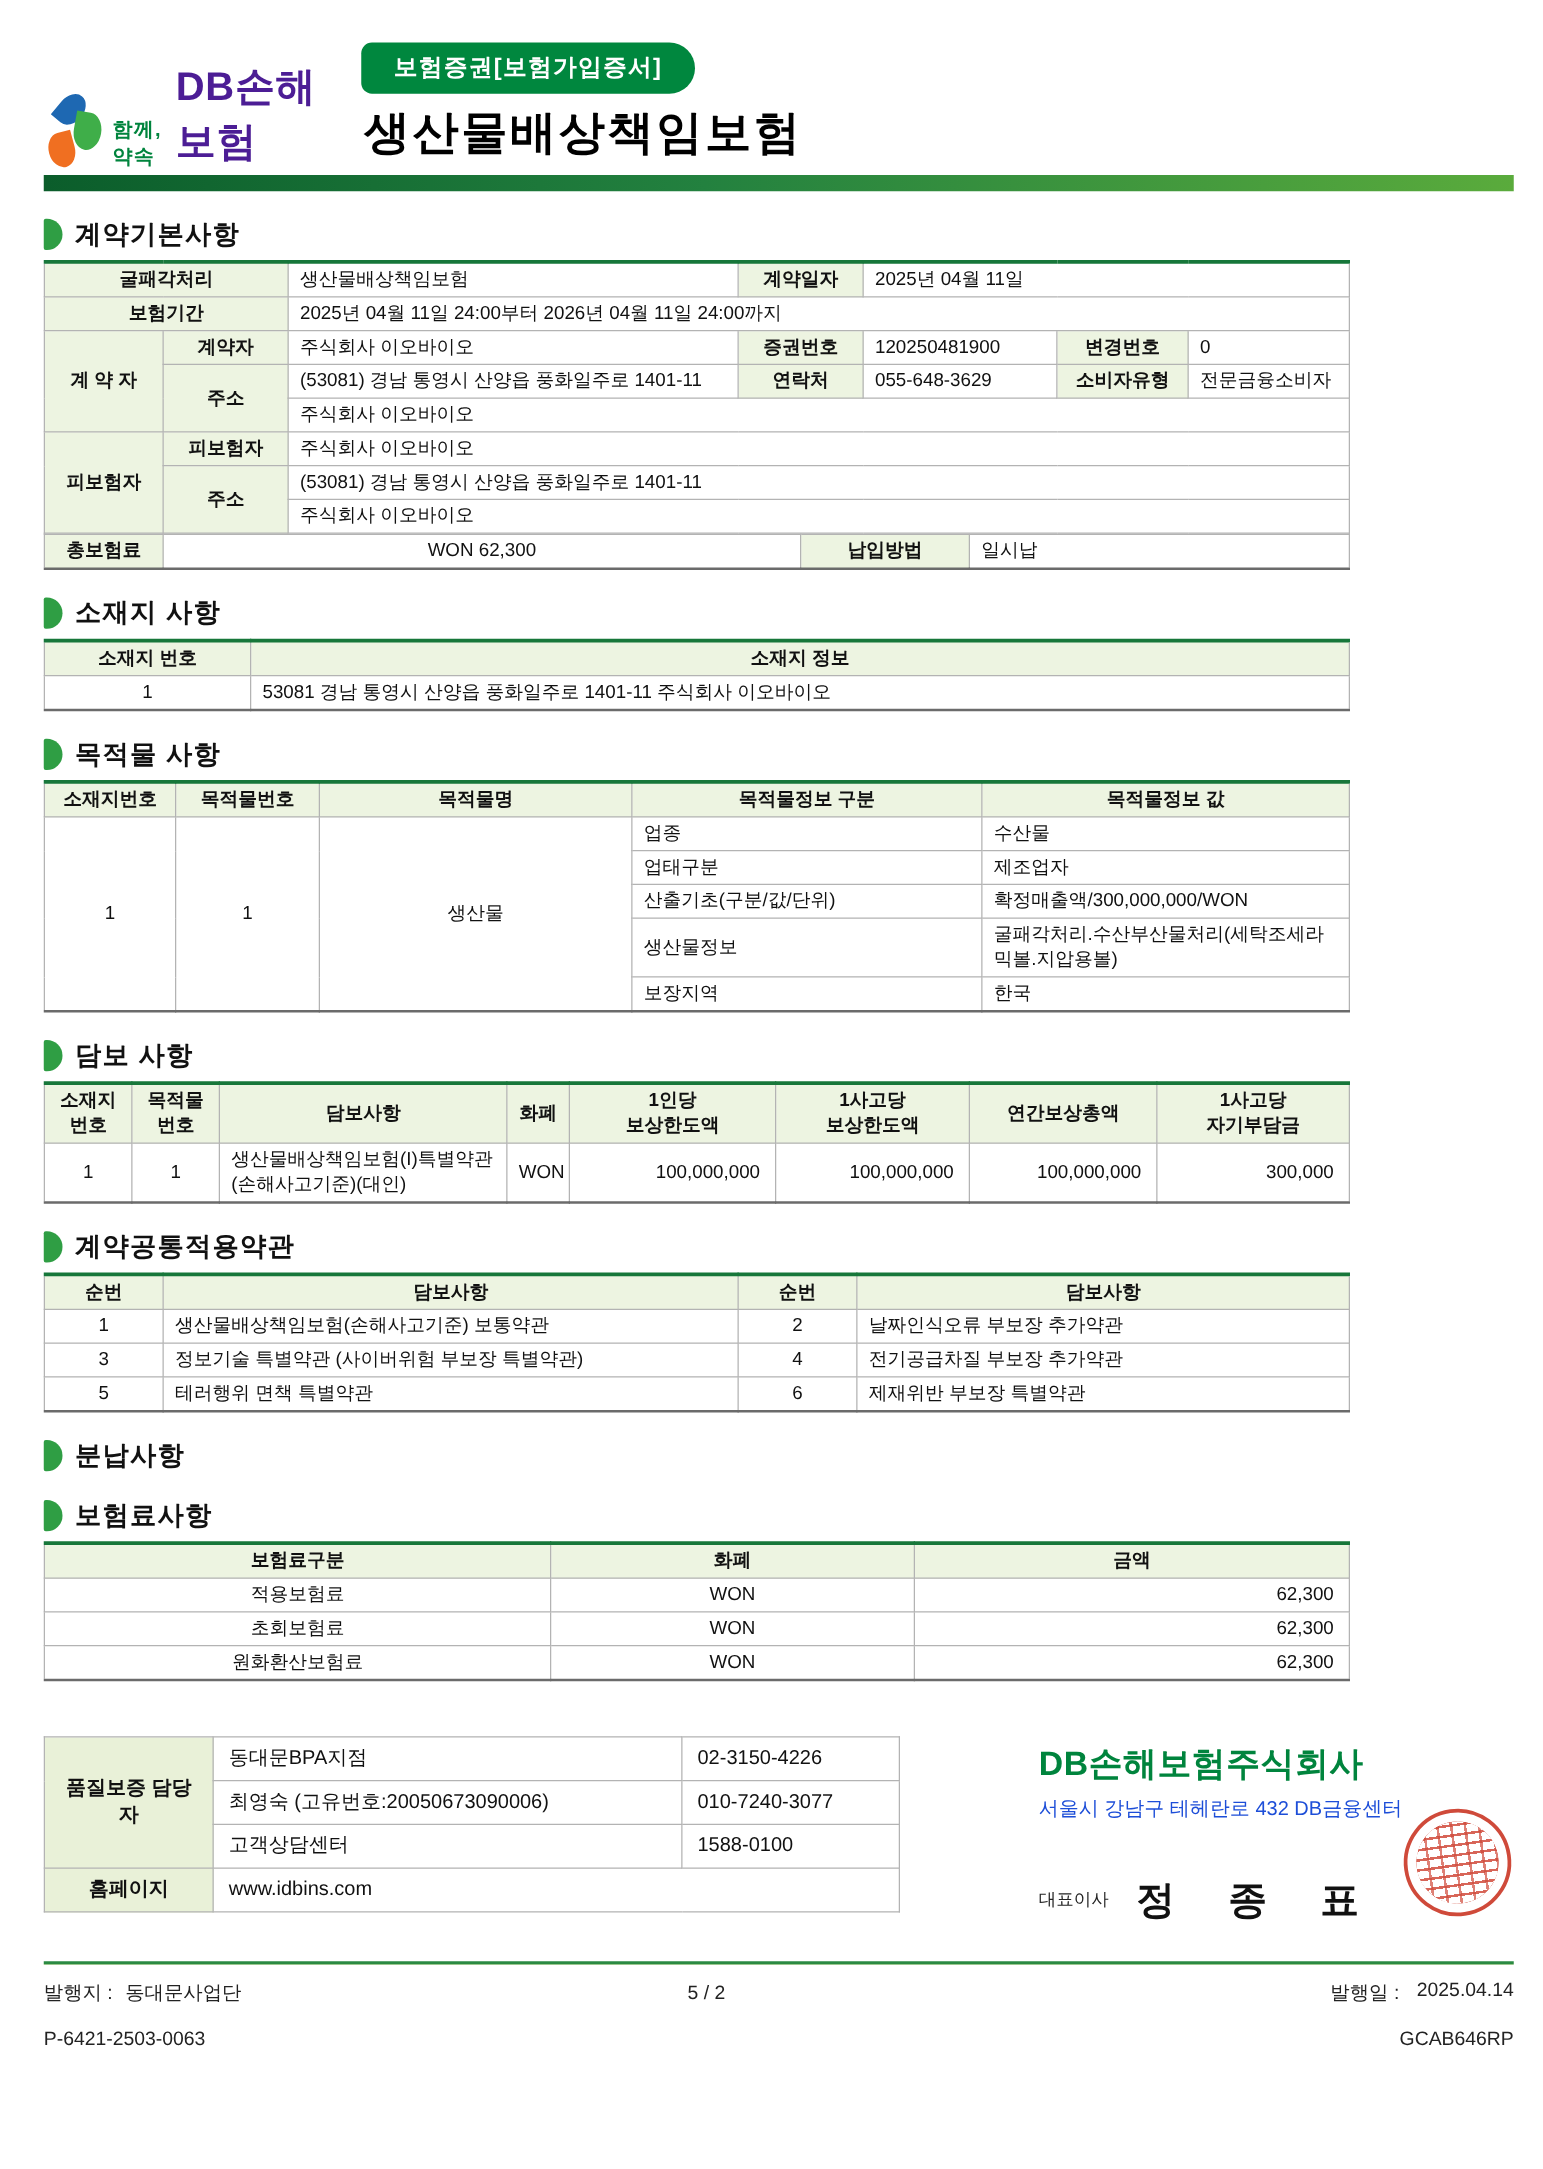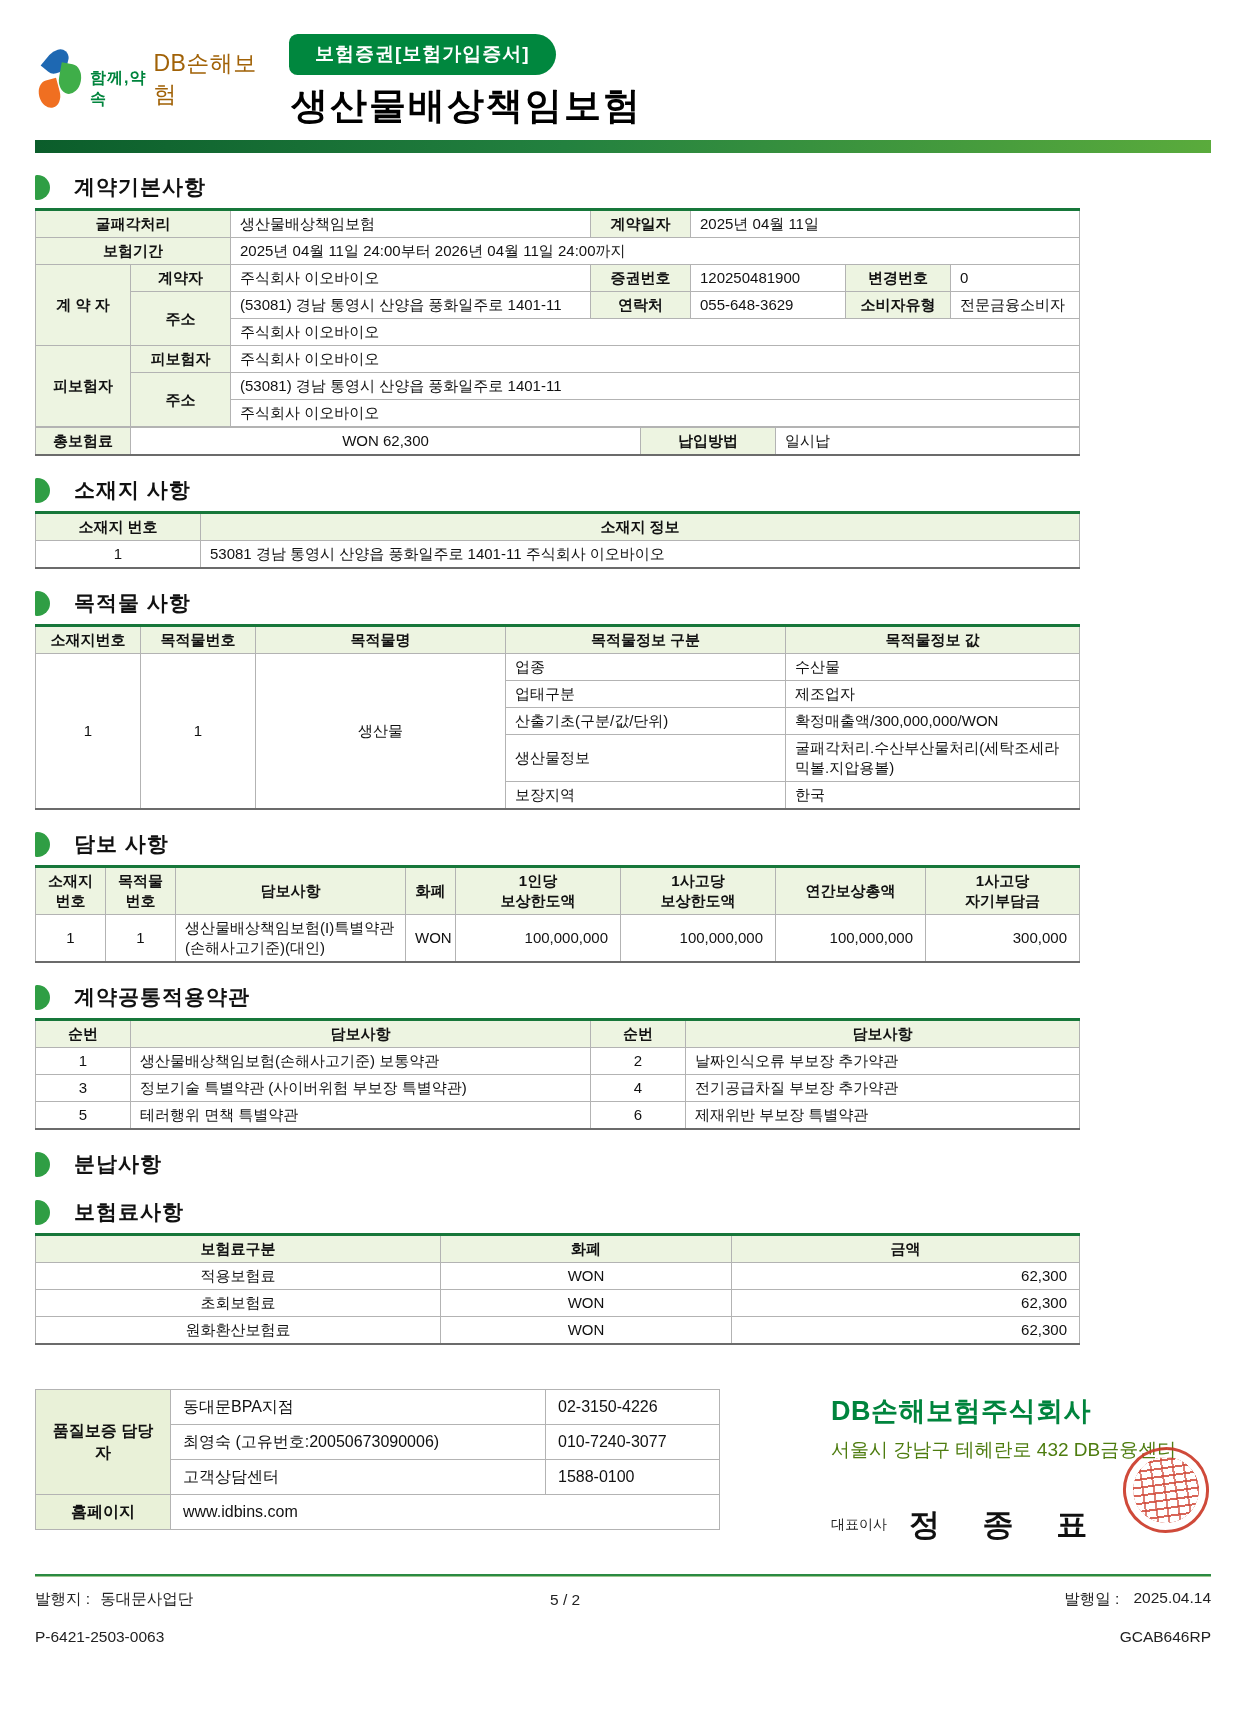--- a/index.html
+++ b/index.html
@@ -13,49 +13,49 @@
   
   .hdr { display:flex; align-items:flex-start; gap:26px; height:98px; }
   .logo { display:flex; align-items:flex-end; gap:7px; width:228px; padding-top:14px; }
   .logo-mark { position:relative; width:48px; height:62px; flex:0 0 auto; }
   .petal { position:absolute; }
   .petal-blue  { top:0;  left:12px; width:20px; height:27px; background:#1e68b2; border-radius:50% 50% 50% 0; transform:rotate(40deg); }
   .petal-green { top:16px; left:24px; width:22px; height:30px; background:#3fae49; border-radius:0 50% 50% 50%; transform:rotate(10deg); }
   .petal-orange{ top:32px; left:4px;  width:21px; height:28px; background:#f06f21; border-radius:50% 0 50% 50%; transform:rotate(-15deg); }
   .logo-txt { display:flex; flex-direction:row; align-items:flex-end; }
   .tagline { color:#00843d; font-weight:bold; font-size:16px; letter-spacing:1px; }
-  .logo-name { color:#a16207; font-weight:400; font-size:23px; letter-spacing:0.5px; }
+  .logo-name { color:#4c1d95; font-weight:700; font-size:32px; letter-spacing:0.5px; }
   .title-block { display:flex; flex-direction:column; }
   .badge { align-self:flex-start; background:#00873e; color:#fff; font-weight:bold; font-size:19px;
            padding:7px 26px 8px 26px; border-radius:10px 24px 24px 10px; letter-spacing:1px; }
   .doc-title { font-size:37px; font-weight:800; margin:6px 0 0 2px; letter-spacing:2px; color:#000; }
   .gbar { width:1176px; height:13px; margin-top:8px;
           background:linear-gradient(90deg,#0b5d2b 0%,#23813f 45%,#5aab3c 100%); }
   
   .sec { margin-top:20px; width:1045px; }
-  .sec-head { display:flex; align-items:center; gap:24px; margin-bottom:7px; }
+  .sec-head { display:flex; align-items:center; gap:10px; margin-bottom:7px; }
   .bullet { width:15px; height:25px; border-radius:2px 16px 16px 2px; background:#2f9e44; flex:0 0 auto; }
   .sec-title { font-size:21px; font-weight:800; letter-spacing:1px; margin:0; }
   table.tbl { border-collapse:collapse; width:100%; table-layout:fixed;
               border-top:3px solid #17773a; border-bottom:2px solid #6b6b6b; }
   table.tbl.joined-top { border-top:none; }
   table.tbl.joined-bottom { border-bottom:none; }
   .tbl td, .tbl th { border:1px solid #b3b3b3; font-size:15px; padding:3px 9px; line-height:20px; }
   .tbl th { background:#edf4e1; font-weight:bold; text-align:center; white-space:pre-line; }
   .tbl td { background:#fff; text-align:left; }
   td.lbl { background:#edf4e1; font-weight:bold; text-align:center; }
   td.c { text-align:center; } td.r { text-align:right; padding-right:12px; }
   
   .fblock { display:flex; justify-content:space-between; width:1176px; margin-top:44px; }
   table.ftbl { border-collapse:collapse; width:685px; table-layout:fixed; align-self:flex-start; }
   .ftbl td { border:1px solid #b3b3b3; font-size:16px; padding:6px 12px; line-height:22px; }
   .ftbl td.flbl { background:#e9f1d8; font-weight:bold; text-align:center; }
   .company-block { position:relative; width:380px; padding-top:4px; }
   .company-name { color:#00843d; font-size:27px; font-weight:800; letter-spacing:0.5px; }
-  .company-addr { font-size:19px; margin-top:8px; color:#4d7c0f; }
+  .company-addr { font-size:16px; margin-top:8px; color:#1d4ed8; }
   .ceo-line { margin-top:41px; display:flex; align-items:center; gap:22px; }
   .ceo-label { font-size:14px; color:#222; }
   .ceo-name { font-size:31px; font-weight:bold; letter-spacing:17px; color:#111; }
   .seal { position:absolute; right:2px; top:58px; width:86px; height:86px; border:3px solid #cc3b2a;
           border-radius:50%; transform:rotate(-8deg); opacity:0.92; overflow:hidden; }
   .seal-inner { position:absolute; inset:6px; border:1px solid #cc3b2a; border-radius:50%;
           background:
             repeating-linear-gradient(0deg, transparent 0 6px, rgba(204,59,42,.85) 6px 8px),
             repeating-linear-gradient(90deg, transparent 0 9px, rgba(204,59,42,.7) 9px 11px);
           -webkit-mask:radial-gradient(circle at 50% 50%, #000 0 68%, transparent 69%);

